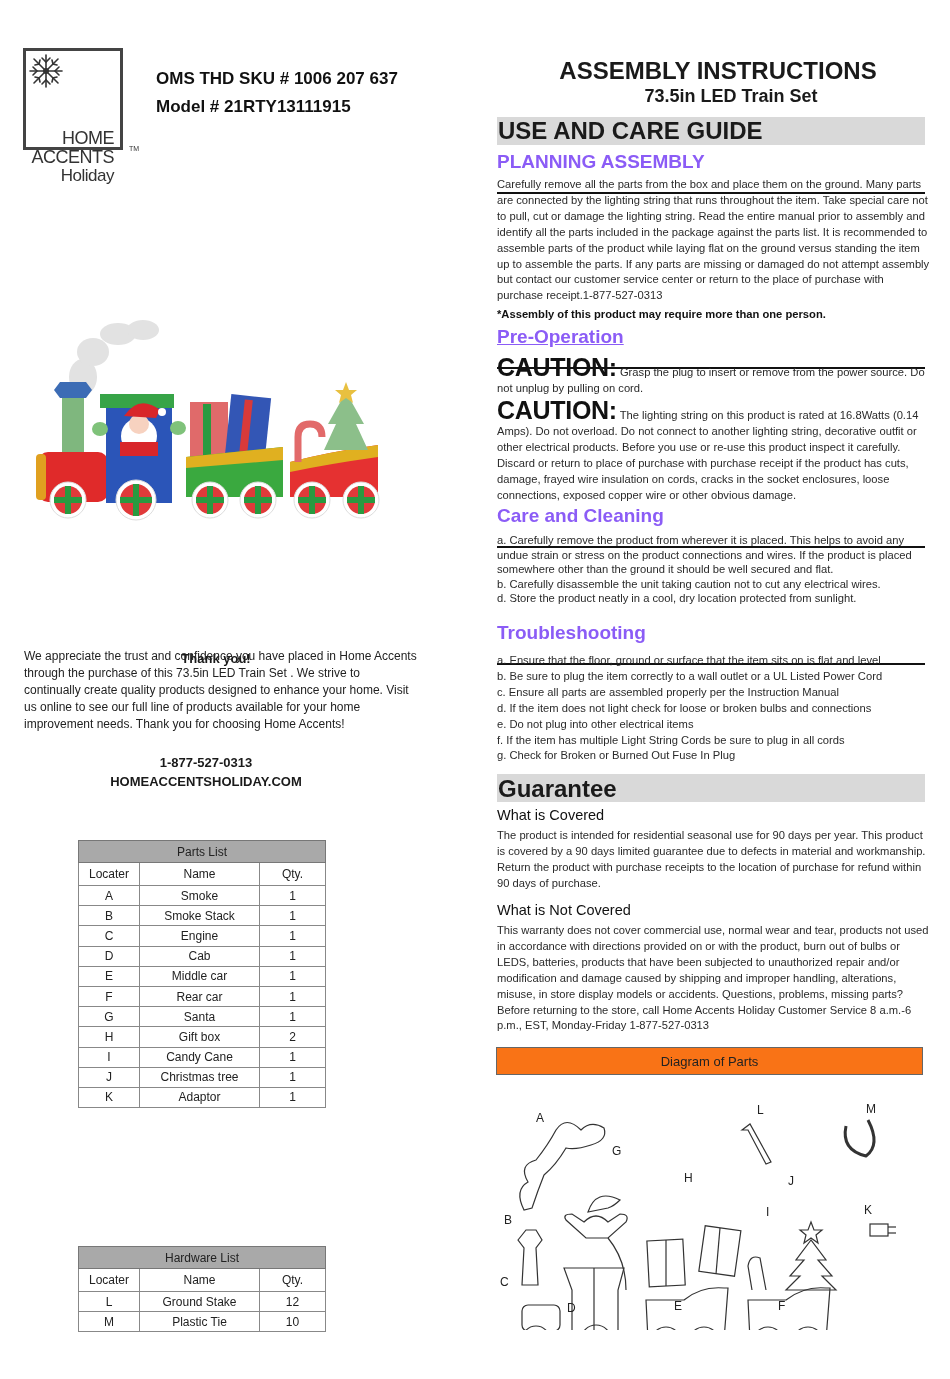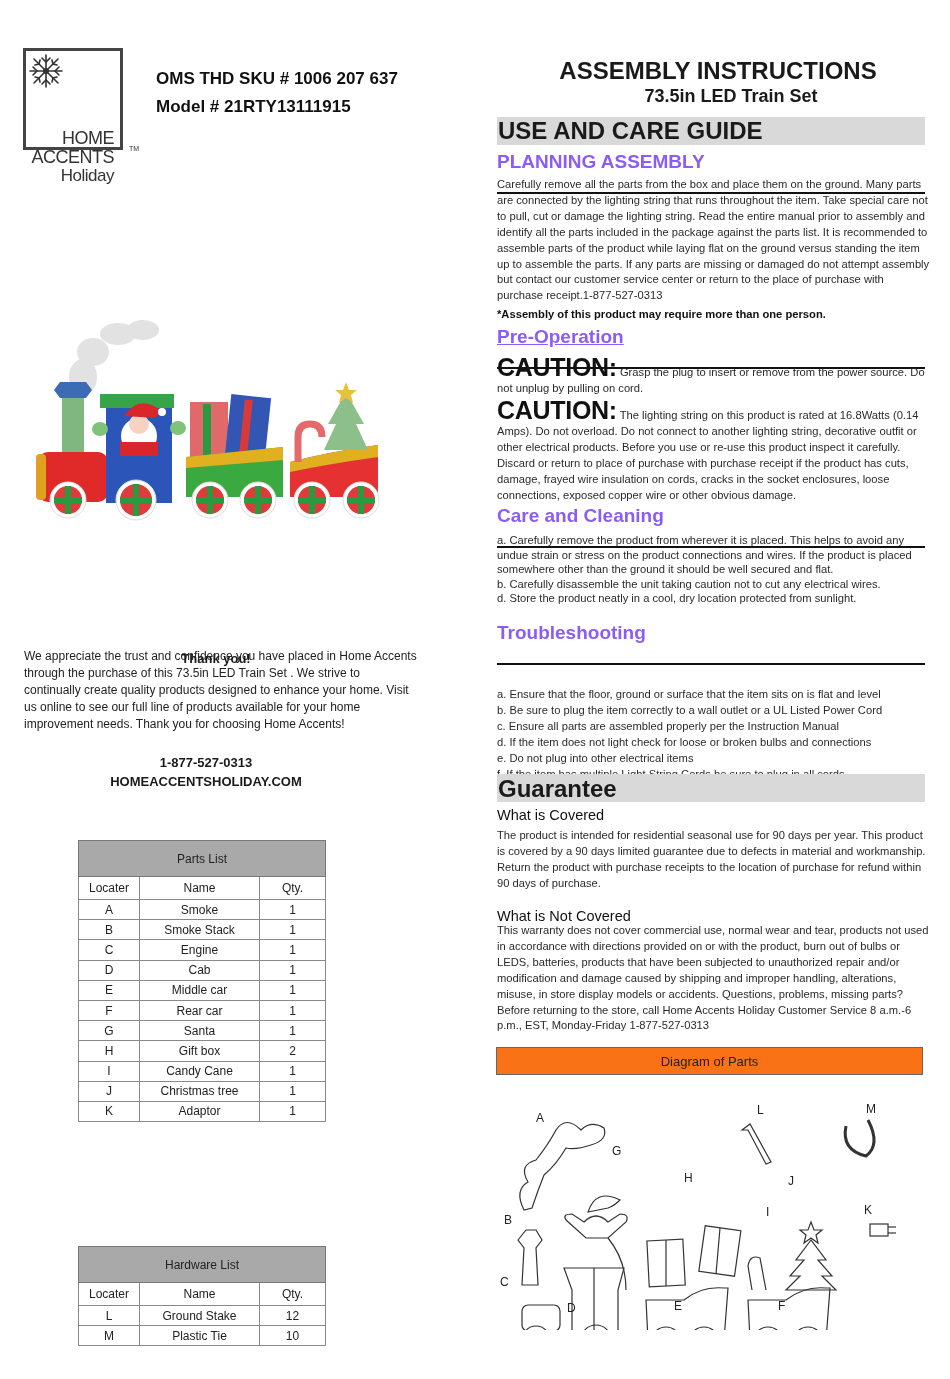--- a/index.html
+++ b/index.html
@@ -29,21 +29,21 @@
   .thanks-title { position: absolute; left: 0; width: 432px; top: 651px; text-align: center; font-weight: bold; font-size: 13px; }
   .thanks-body { position: absolute; left: 24px; width: 395px; top: 648px; font-size: 12px; line-height: 17px; color: #222; }
   .contact-phone { position: absolute; left: 0; width: 412px; top: 755px; text-align: center; font-weight: bold; font-size: 13px; }
   .contact-web { position: absolute; left: 0; width: 412px; top: 774px; text-align: center; font-weight: bold; font-size: 13px; }
 
   table.list {
     position: absolute; left: 78px; width: 248px; border-collapse: collapse;
     font-size: 12px; color: #222;
   }
   table.list th.caption {
-    background: #a9a9a9; font-weight: normal; height: 36px; border: 1px solid #777;
+    background: #a9a9a9; font-weight: normal; height: 22px; border: 1px solid #777;
   }
   table.list td { border: 1px solid #888; text-align: center; height: 20.2px; padding: 0; }
   table.list td.c1 { width: 61px; }
   table.list td.c3 { width: 66px; }
   table.list tr.head td { height: 23px; }
   .parts { top: 840px; }
   .hardware { top: 1246px; }
 
   
   .r-title { position: absolute; left: 497px; width: 442px; top: 57px; text-align: center; font-weight: bold; font-size: 24px; color: #1a1a1a; }
@@ -69,27 +69,27 @@
   .p-planning { top: 177px; }
   .p-note { top: 307px; font-weight: bold; color: #111; }
 
   .caution { position: absolute; left: 497px; width: 433px; font-size: 11.2px; line-height: 15.9px; color: #2a2a2a; }
   .caution .big { font-size: 25px; font-weight: bold; color: #111; line-height: 24px; letter-spacing: -0.3px; }
   .caution-1 { top: 355px; }
   .caution-2 { top: 398px; }
 
   .list-block { position: absolute; left: 497px; width: 433px; font-size: 11.2px; color: #2a2a2a; }
   .care-list { top: 533px; line-height: 14.6px; }
-  .trouble-list { top: 653px; line-height: 15.9px; margin-top: 34px; }
+  .trouble-list { top: 653px; line-height: 15.9px; }
   .list-block div { white-space: nowrap; }
   .care-list .wrap { white-space: normal; }
 
   .sub-h { position: absolute; left: 497px; font-size: 14.5px; color: #111; }
   .sub-covered { top: 807px; }
-  .sub-notcovered { top: 902px; margin-top: 6px; }
+  .sub-notcovered { top: 902px; }
   .p-covered { top: 828px; }
   .p-notcovered { top: 923px; }
 
   .diagram-bar {
     position: absolute; left: 496px; top: 1047px; width: 427px; height: 28px;
     background: #f97316; border: 1px solid #666; text-align: center;
     font-size: 13px; line-height: 27px; color: #222;
   }
   .diagram { position: absolute; left: 496px; top: 1090px; width: 440px; height: 240px; }
   .diagram text { font-family: "Liberation Sans", sans-serif; font-size: 12px; fill: #222; }

